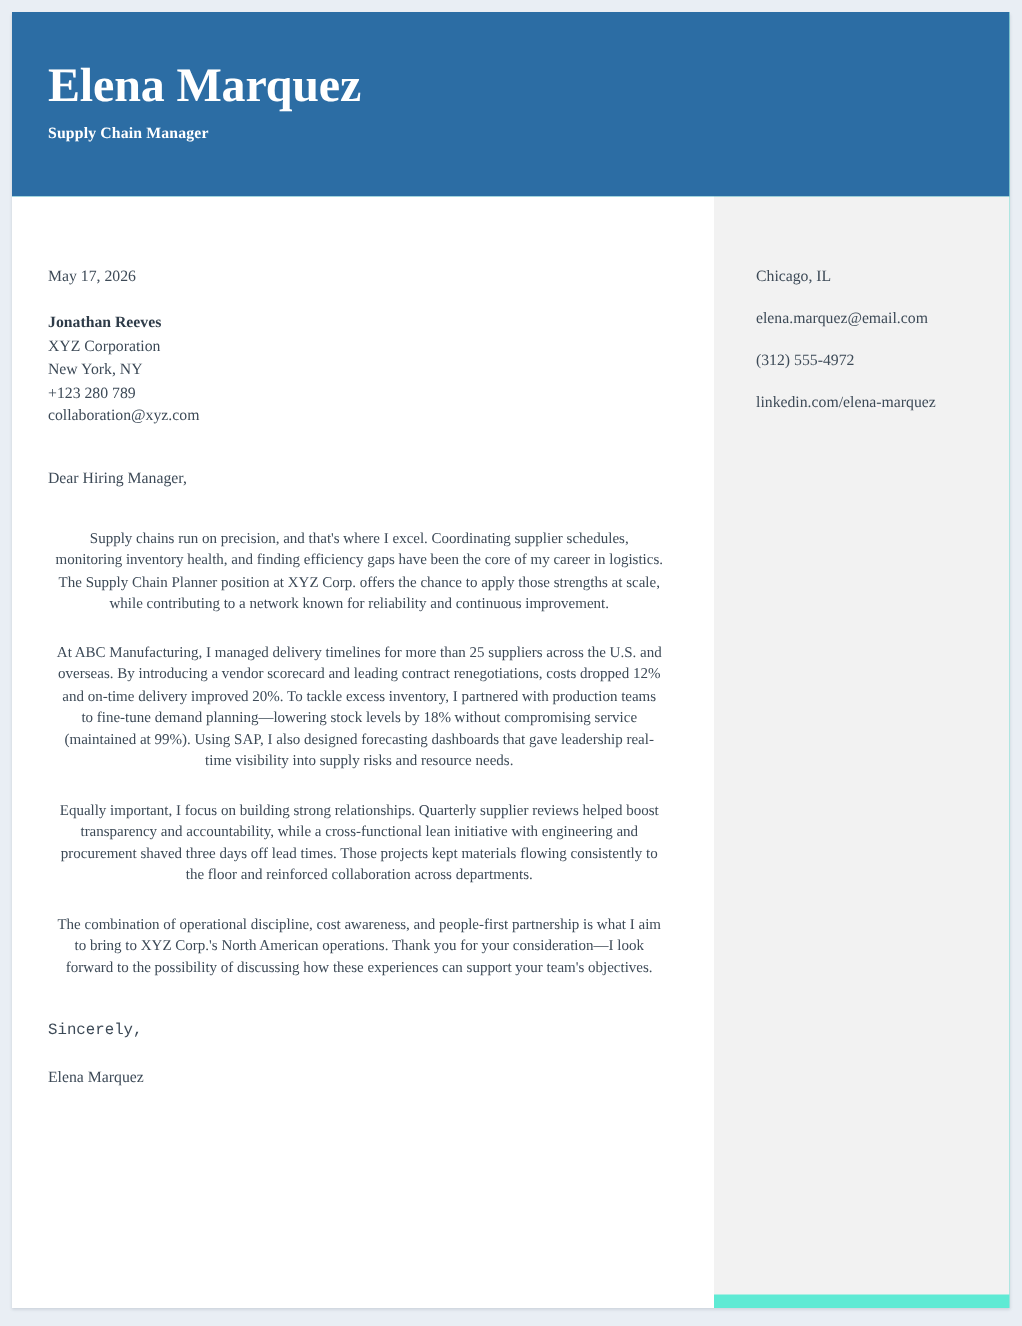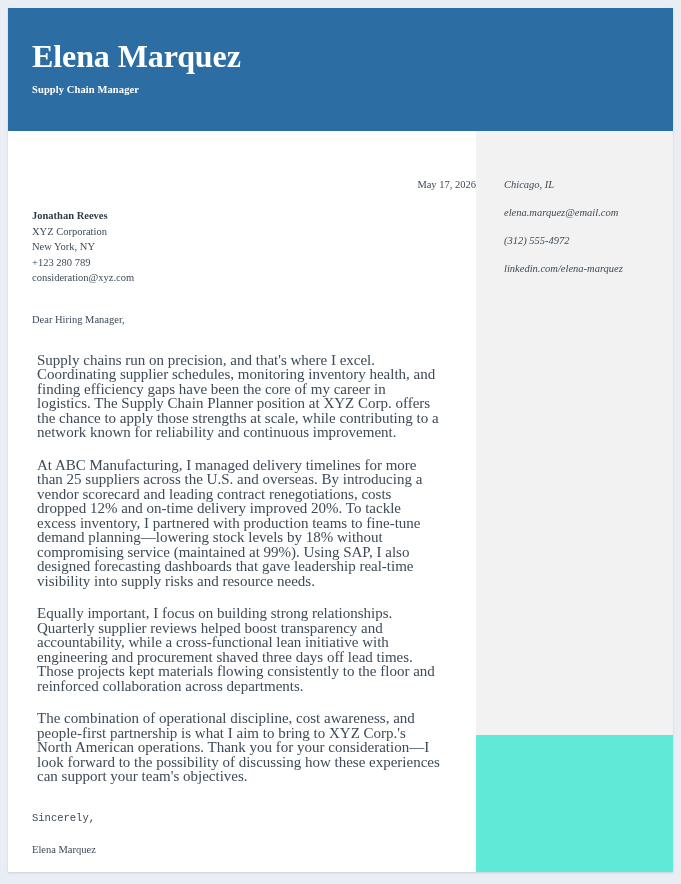--- a/index.html
+++ b/index.html
@@ -76,34 +76,32 @@
     height: 741px;
     background: #ffffff;
     box-sizing: border-box;
     padding: 0 0 0 24px;
   }
   .side-col {
     position: absolute;
     left: 468px;
     top: 0;
     width: 197px;
-    height: 604px;
+    height: 732px;
     background: #f2f2f2;
     box-sizing: border-box;
     padding: 0 14px 0 28px;
-    font-style: italic;
   }
 
   
   .letter-date {
     margin-top: 46px;
     font-size: 10.5px;
     line-height: 15px;
     color: #3d4a57;
-    text-align: right;
   }
   .recipient {
     margin-top: 16px;
     font-size: 10.5px;
     line-height: 15.5px;
     color: #3d4a57;
   }
   .recipient .rcpt-name {
     font-weight: bold;
     color: #2f3c49;
@@ -119,24 +117,24 @@
     font-size: 10.5px;
     line-height: 15px;
     color: #3d4a57;
   }
   .body-paras {
     margin-top: 26px;
     width: 410px;
   }
   .body-paras p {
     margin: 0 0 18px 5px;
-    font-size: 15px;
+    font-size: 10px;
     line-height: 14.5px;
     color: #3d4a57;
-    text-align: left;
+    text-align: center;
   }
   .body-paras p:last-child {
     margin-bottom: 0;
   }
   .closing {
     margin-top: 27px;
     font-size: 10.5px;
     line-height: 15px;
     color: #3d4a57;
     font-family: Liberation Mono, monospace;
@@ -182,21 +180,21 @@
 
     <div class="main-col">
 
       <div class="letter-date">May 17, 2026</div>
 
       <div class="recipient">
         <div class="rcpt-name">Jonathan Reeves</div>
         <div>XYZ Corporation</div>
         <div>New York, NY</div>
         <div>+123 280 789</div>
-        <div>consideration@xyz.com</div>
+        <div>collaboration@xyz.com</div>
       </div>
 
 
       <div class="salutation">Dear Hiring Manager,</div>
 
       <div class="body-paras">
         <p>Supply chains run on precision, and that's where I excel. Coordinating supplier schedules, monitoring inventory health, and finding efficiency gaps have been the core of my career in logistics. The Supply Chain Planner position at XYZ Corp. offers the chance to apply those strengths at scale, while contributing to a network known for reliability and continuous improvement.</p>
         <p>At ABC Manufacturing, I managed delivery timelines for more than 25 suppliers across the U.S. and overseas. By introducing a vendor scorecard and leading contract renegotiations, costs dropped 12% and on-time delivery improved 20%. To tackle excess inventory, I partnered with production teams to fine-tune demand planning—lowering stock levels by 18% without compromising service (maintained at 99%). Using SAP, I also designed forecasting dashboards that gave leadership real-time visibility into supply risks and resource needs.</p>
         <p>Equally important, I focus on building strong relationships. Quarterly supplier reviews helped boost transparency and accountability, while a cross-functional lean initiative with engineering and procurement shaved three days off lead times. Those projects kept materials flowing consistently to the floor and reinforced collaboration across departments.</p>
         <p>The combination of operational discipline, cost awareness, and people-first partnership is what I aim to bring to XYZ Corp.'s North American operations. Thank you for your consideration—I look forward to the possibility of discussing how these experiences can support your team's objectives.</p>

